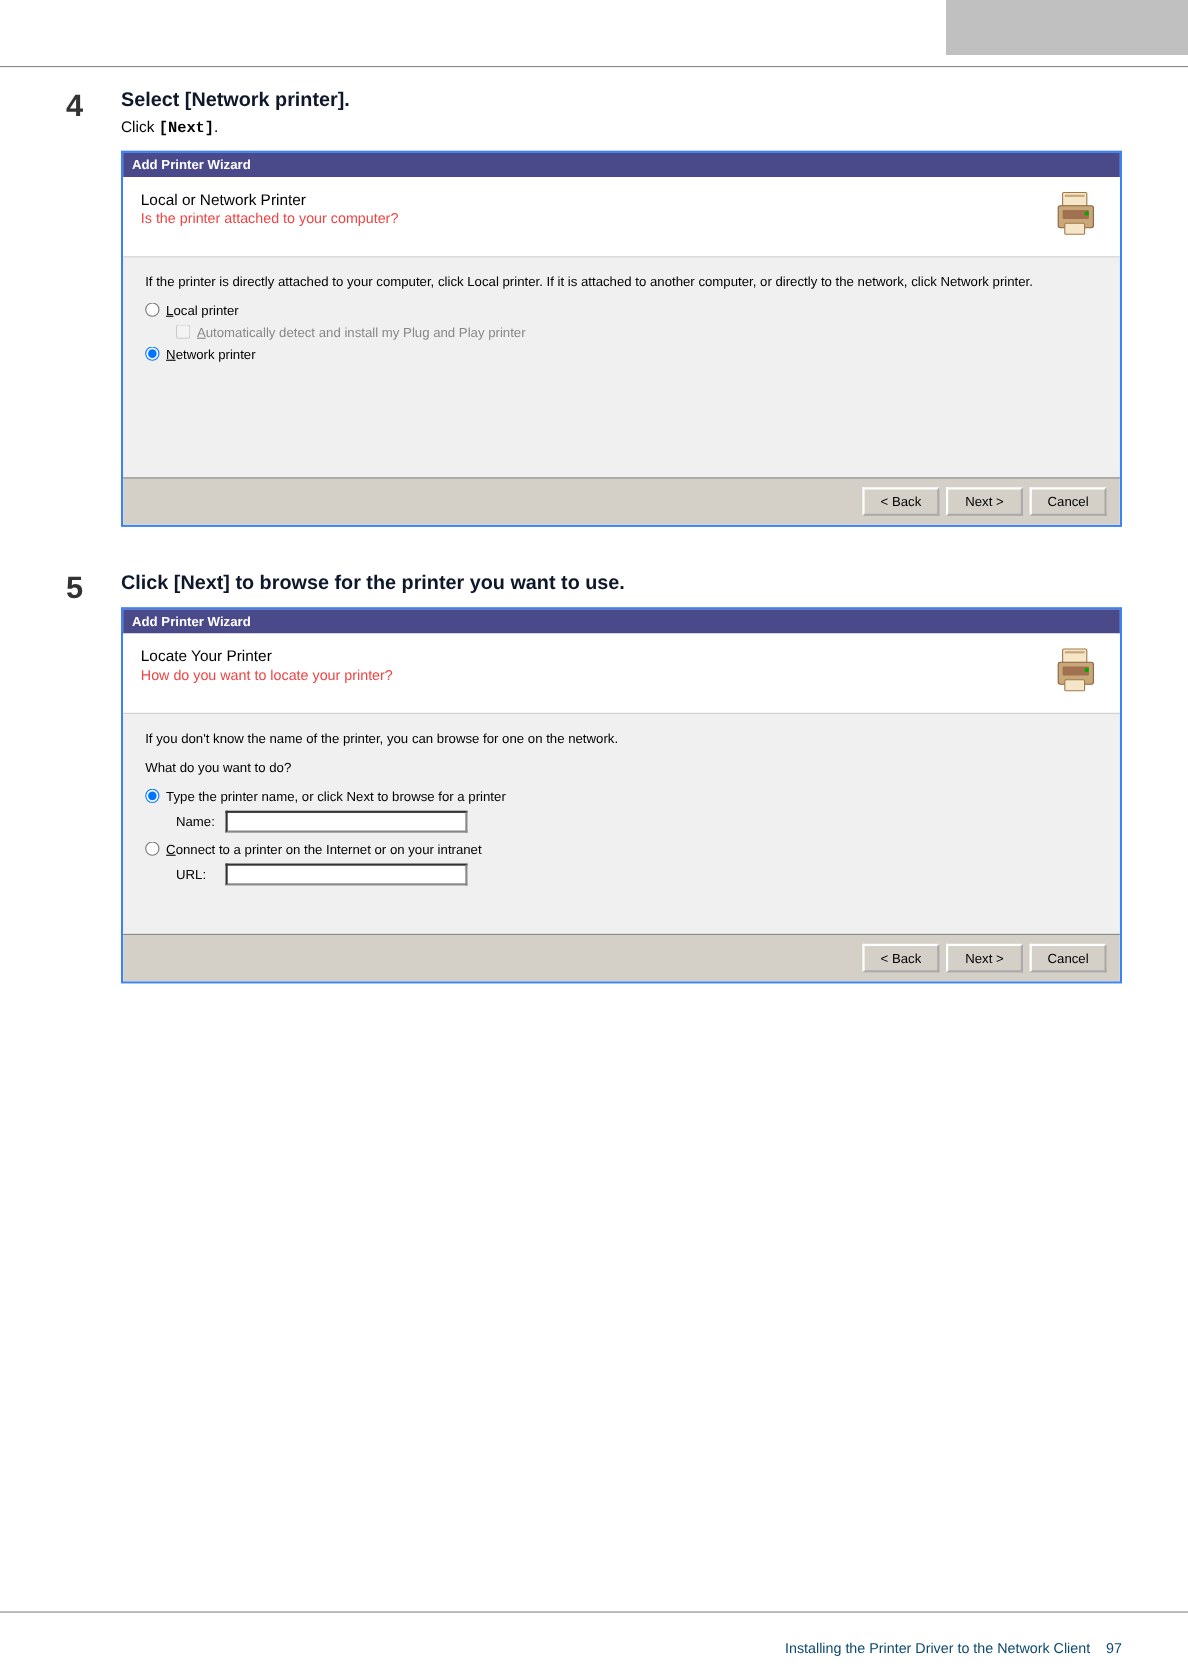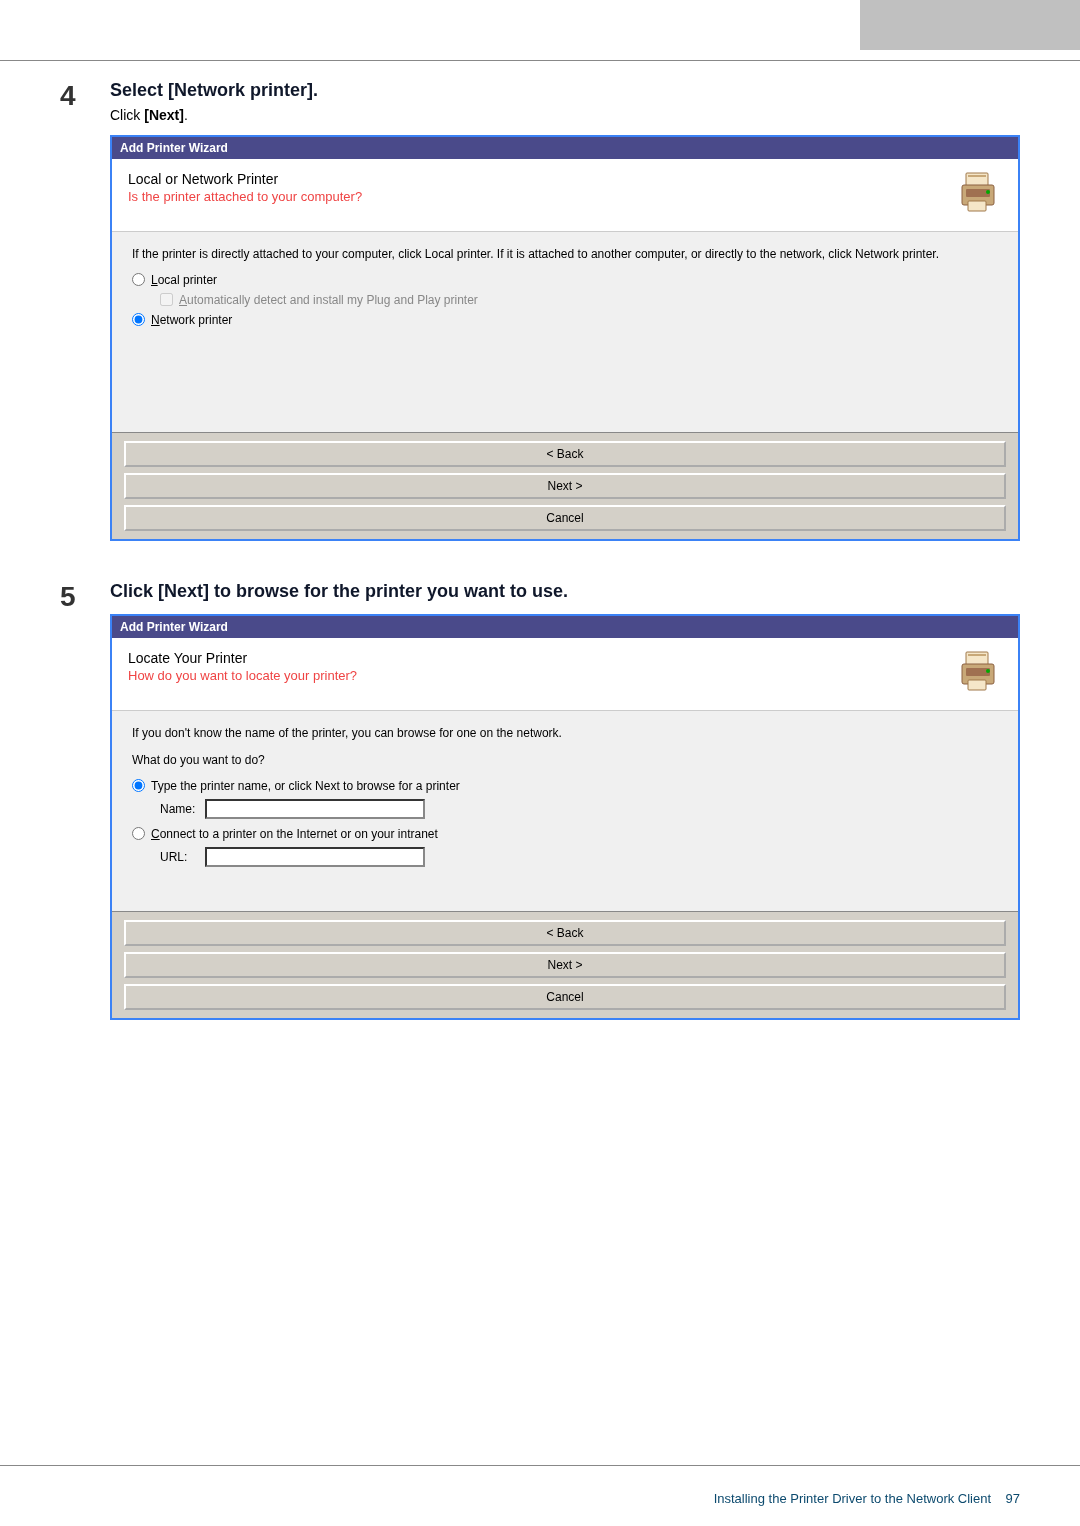--- a/index.html
+++ b/index.html
@@ -92,20 +92,21 @@
     }
 
     .step-subtitle {
       font-size: 14px;
       color: #000;
       margin-bottom: 12px;
     }
 
     .step-subtitle bold, .step-subtitle b {
       font-weight: bold;
+      font-family: Liberation Mono, monospace;
     }
 
     
     .wizard-box {
       border: 2px solid #3b82f6;
       background: #f0f0f0;
       width: 100%;
     }
 
     .wizard-titlebar {
@@ -195,21 +196,20 @@
       cursor: pointer;
     }
 
     .wizard-footer {
       background: #d4d0c8;
       border-top: 1px solid #888;
       padding: 8px 12px;
       display: flex;
       justify-content: flex-end;
       gap: 6px;
-      flex-direction: column;
     }
 
     .wizard-btn {
       min-width: 70px;
       padding: 4px 12px;
       font-size: 12px;
       background: #d4d0c8;
       border: 2px outset #ffffff;
       cursor: pointer;
       font-family: Arial, sans-serif;

